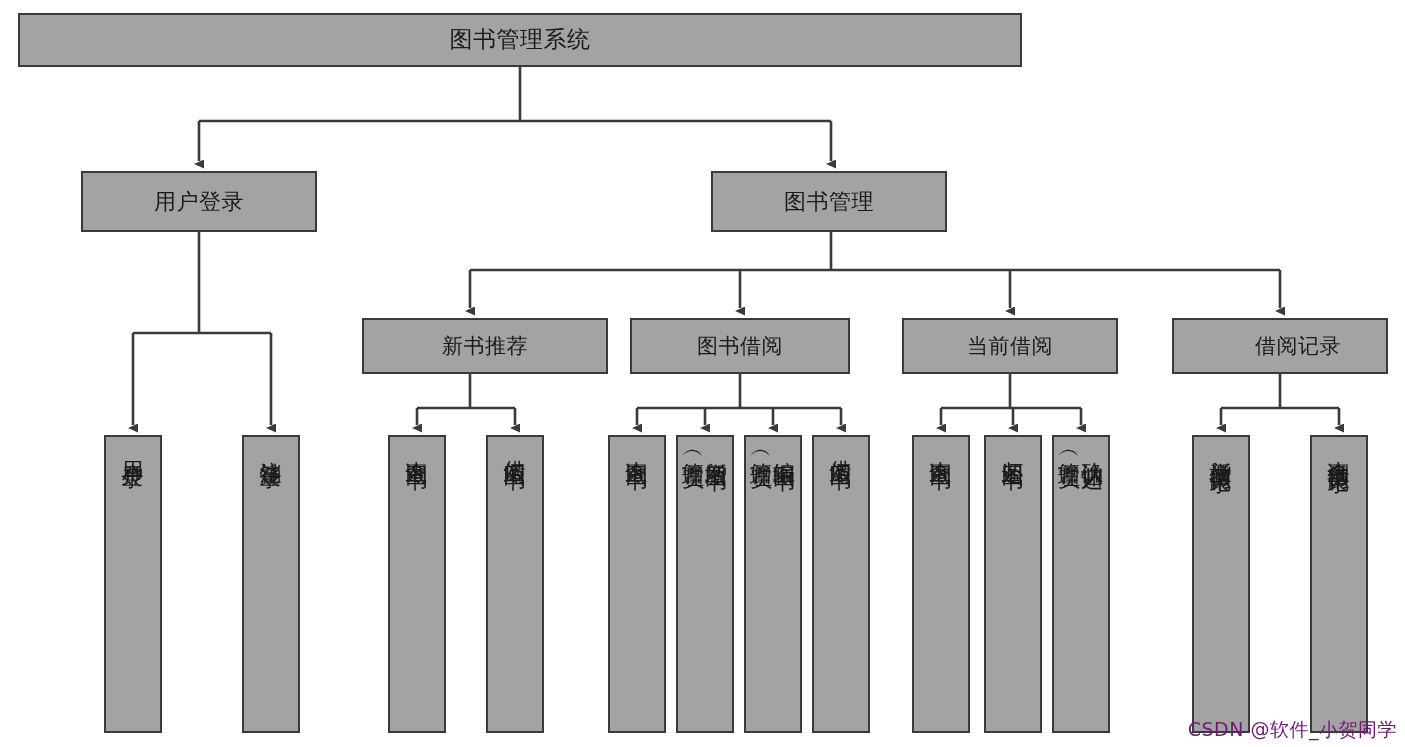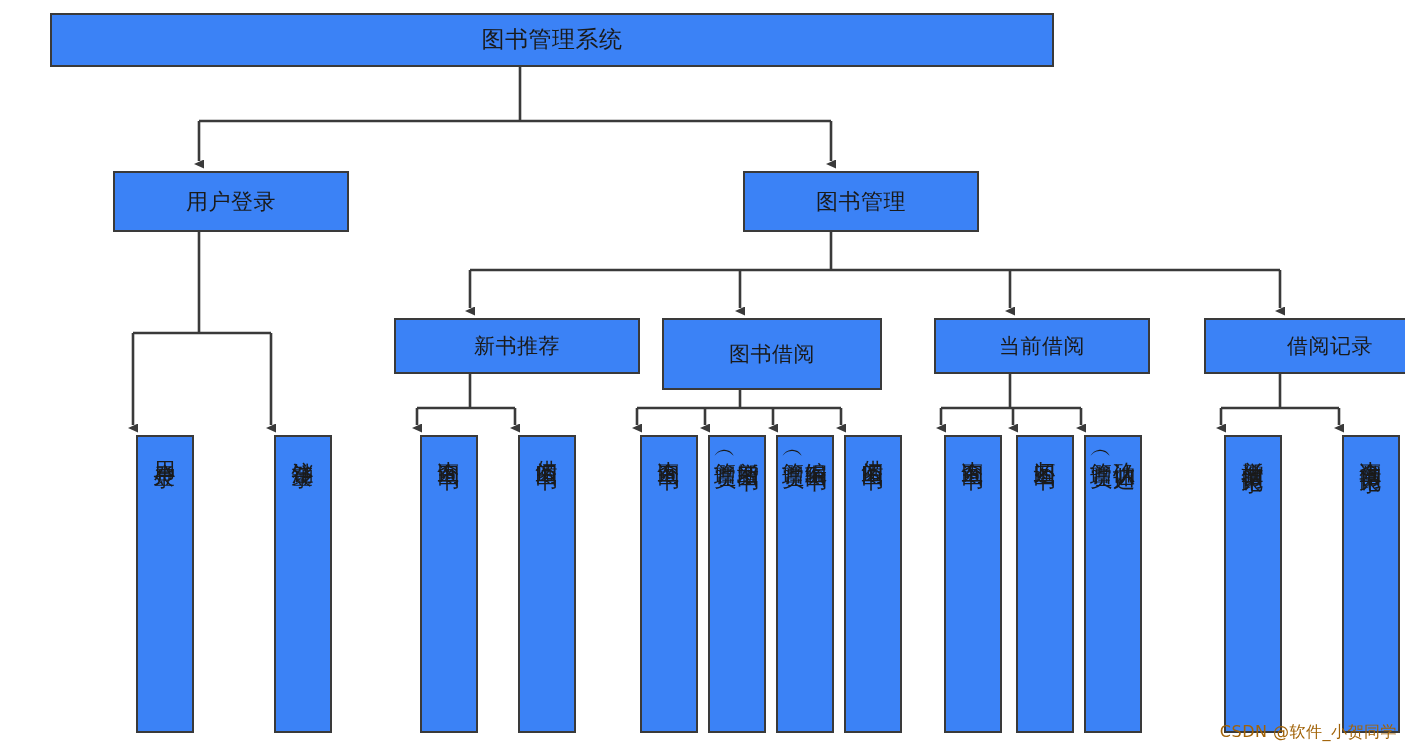--- a/index.html
+++ b/index.html
@@ -23,27 +23,26 @@
     position: absolute;
     left: 0;
     top: 0;
     width: 1405px;
     height: 747px;
     pointer-events: none;
   }
   .node {
     position: absolute;
     box-sizing: border-box;
-    background: #3b82f6;
+    background: #a3a3a3;
     border: 2.5px solid #3a3a3a;
     display: flex;
     align-items: center;
     justify-content: center;
     color: #1a1a1a;
-    margin-left: 32px;
   }
   .node-label {
     display: block;
     text-align: center;
     line-height: 1.18;
     letter-spacing: 0.5px;
     white-space: nowrap;
   }
   
   .node.horiz .node-label {
@@ -68,22 +67,22 @@
     white-space: pre-line;
     max-height: 280px;
   }
   .node.leaf.tall .node-label {
     max-height: 292px;
   }
   .watermark {
     position: absolute;
     right: 8px;
     bottom: 4px;
-    font-size: 16px;
-    color: #a16207;
+    font-size: 19px;
+    color: #701a75;
     letter-spacing: 0.5px;
     white-space: nowrap;
     font-family: "DejaVu Sans", "Liberation Sans", sans-serif;
   }
 </style>
 </head>
 <body>
 
 <div id="canvas">
 
@@ -143,21 +142,21 @@
       </div>
       <div class="node horiz lvl2" style="left: 81px; top: 171px; width: 236px; height: 61px;">
         <span class="node-label">用户登录</span>
       </div>
       <div class="node horiz lvl2" style="left: 711px; top: 171px; width: 236px; height: 61px; font-family: Liberation Serif, serif;">
         <span class="node-label">图书管理</span>
       </div>
       <div class="node horiz lvl3" style="left: 362px; top: 318px; width: 246px; height: 56px;">
         <span class="node-label">新书推荐</span>
       </div>
-      <div class="node horiz lvl3" style="left: 630px; top: 318px; width: 220px; height: 72px;">
+      <div class="node horiz lvl3" style="left: 630px; top: 318px; width: 220px; height: 56px;">
         <span class="node-label">图书借阅</span>
       </div>
       <div class="node horiz lvl3" style="left: 902px; top: 318px; width: 216px; height: 56px;">
         <span class="node-label">当前借阅</span>
       </div>
       <div class="node horiz lvl3" style="left: 1172px; top: 318px; width: 216px; height: 56px; padding-left: 36px;">
         <span class="node-label">借阅记录</span>
       </div>
       <div class="node leaf" style="left: 104px; top: 435px; width: 58px; height: 298px;">
         <span class="node-label">用户登录</span>

